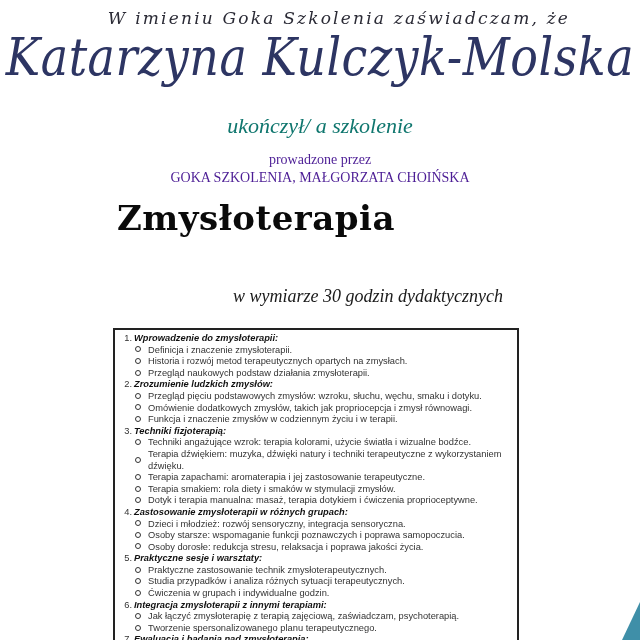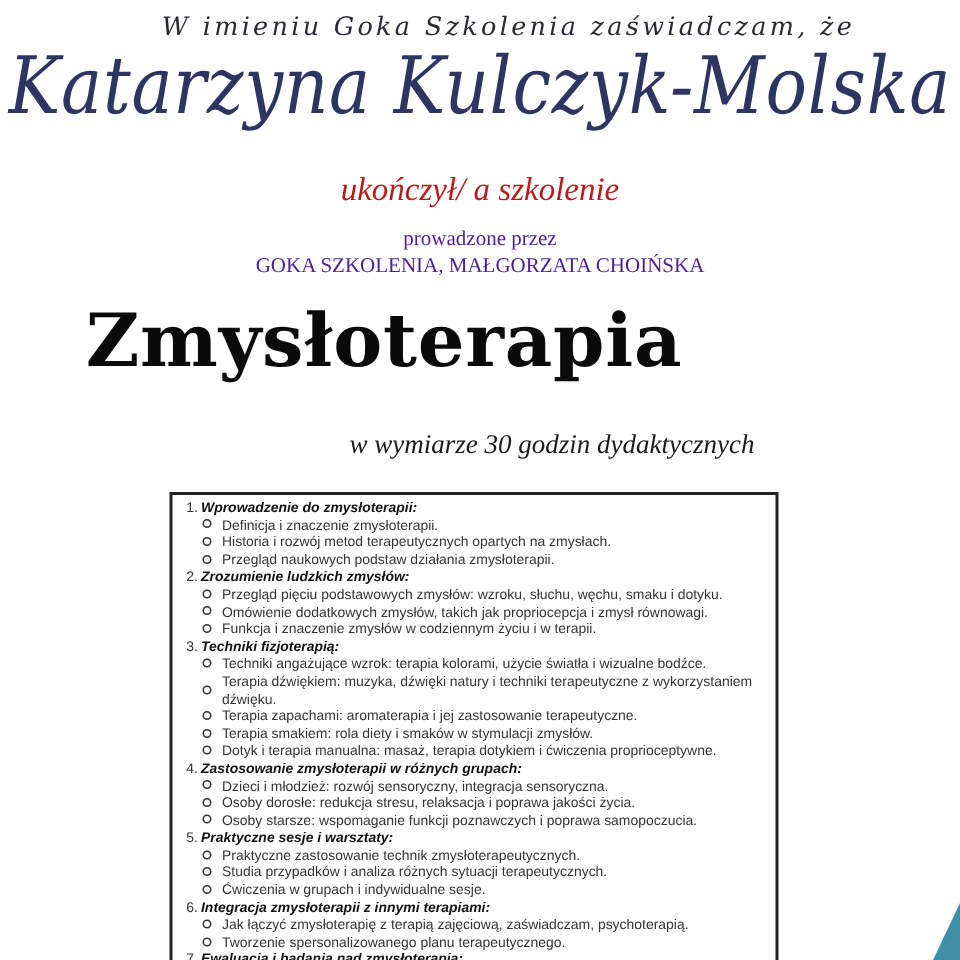--- a/index.html
+++ b/index.html
@@ -45,42 +45,42 @@
     }
     .completed {
       position: absolute;
       top: 113px;
       left: 0;
       width: 640px;
       text-align: center;
       font-family: "Liberation Serif", serif;
       font-style: italic;
       font-size: 22px;
-      color: #b91c1c;
+      color: #0f766e;
     }
     .conducted {
       position: absolute;
       top: 151px;
       left: 0;
       width: 640px;
       text-align: center;
       font-family: "Liberation Serif", serif;
       font-size: 14px;
       color: #4c1d95;
       line-height: 18px;
     }
     .title {
       position: absolute;
       top: 198px;
       left: 0;
       width: 512px;
       text-align: center;
       font-family: "DejaVu Serif", serif;
       font-weight: bold;
-      font-size: 49px;
+      font-size: 34px;
       color: #0a0a0a;
       letter-spacing: 0.5px;
     }
     .hours {
       position: absolute;
       top: 286px;
       left: 0;
       width: 640px;
       text-align: center;
       font-family: "Liberation Serif", serif;
@@ -228,43 +228,43 @@
         <div class="section-head">
           <span class="section-num">4.</span>
           <span class="section-title">Zastosowanie zmysłoterapii w różnych grupach:</span>
         </div>
         <div class="sub-item">
           <span class="bullet"></span>
           <span>Dzieci i młodzież: rozwój sensoryczny, integracja sensoryczna.</span>
         </div>
         <div class="sub-item">
           <span class="bullet"></span>
+          <span>Osoby starsze: wspomaganie funkcji poznawczych i poprawa samopoczucia.</span>
+        </div>
+        <div class="sub-item">
+          <span class="bullet"></span>
           <span>Osoby dorosłe: redukcja stresu, relaksacja i poprawa jakości życia.</span>
-        </div>
-        <div class="sub-item">
-          <span class="bullet"></span>
-          <span>Osoby starsze: wspomaganie funkcji poznawczych i poprawa samopoczucia.</span>
         </div>
       </div>
       <div class="section">
         <div class="section-head">
           <span class="section-num">5.</span>
           <span class="section-title">Praktyczne sesje i warsztaty:</span>
         </div>
         <div class="sub-item">
           <span class="bullet"></span>
           <span>Praktyczne zastosowanie technik zmysłoterapeutycznych.</span>
         </div>
         <div class="sub-item">
           <span class="bullet"></span>
           <span>Studia przypadków i analiza różnych sytuacji terapeutycznych.</span>
         </div>
         <div class="sub-item">
           <span class="bullet"></span>
-          <span>Ćwiczenia w grupach i indywidualne sesje.</span>
+          <span>Ćwiczenia w grupach i indywidualne godzin.</span>
         </div>
       </div>
       <div class="section">
         <div class="section-head">
           <span class="section-num">6.</span>
           <span class="section-title">Integracja zmysłoterapii z innymi terapiami:</span>
         </div>
         <div class="sub-item">
           <span class="bullet"></span>
           <span>Jak łączyć zmysłoterapię z terapią zajęciową, zaświadczam, psychoterapią.</span>

